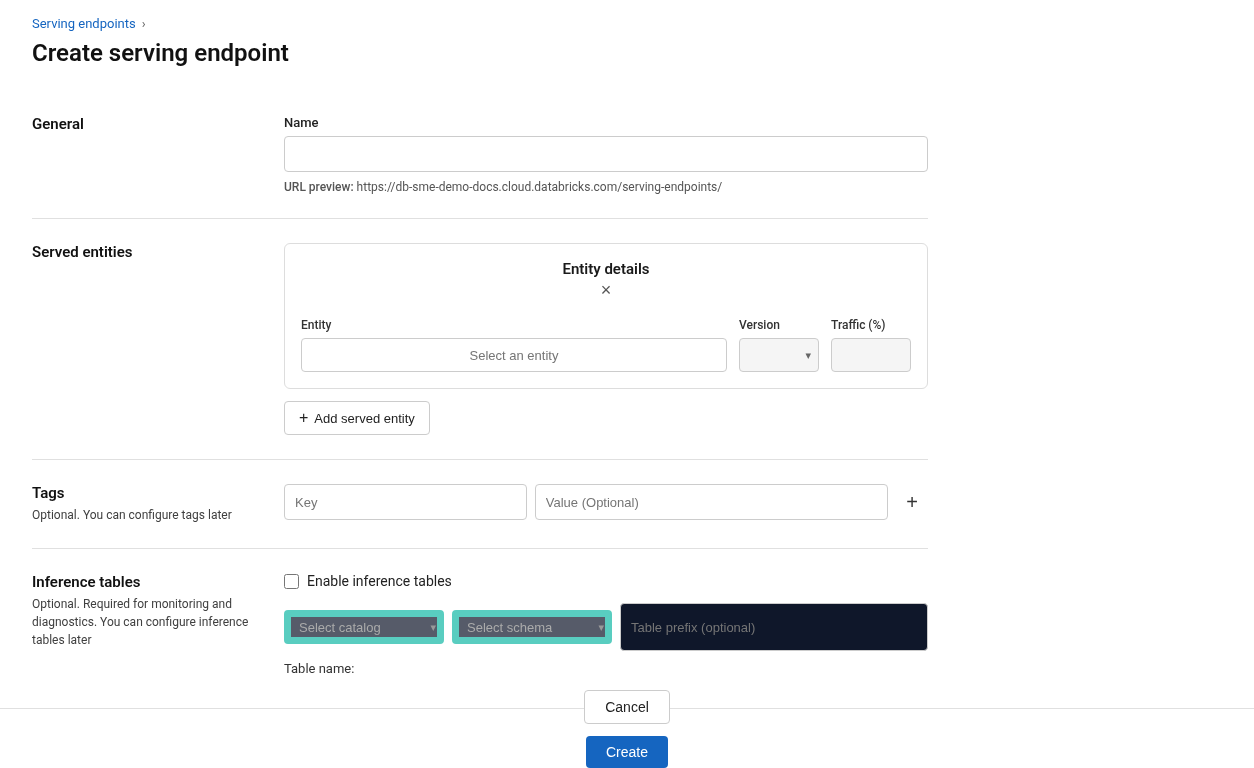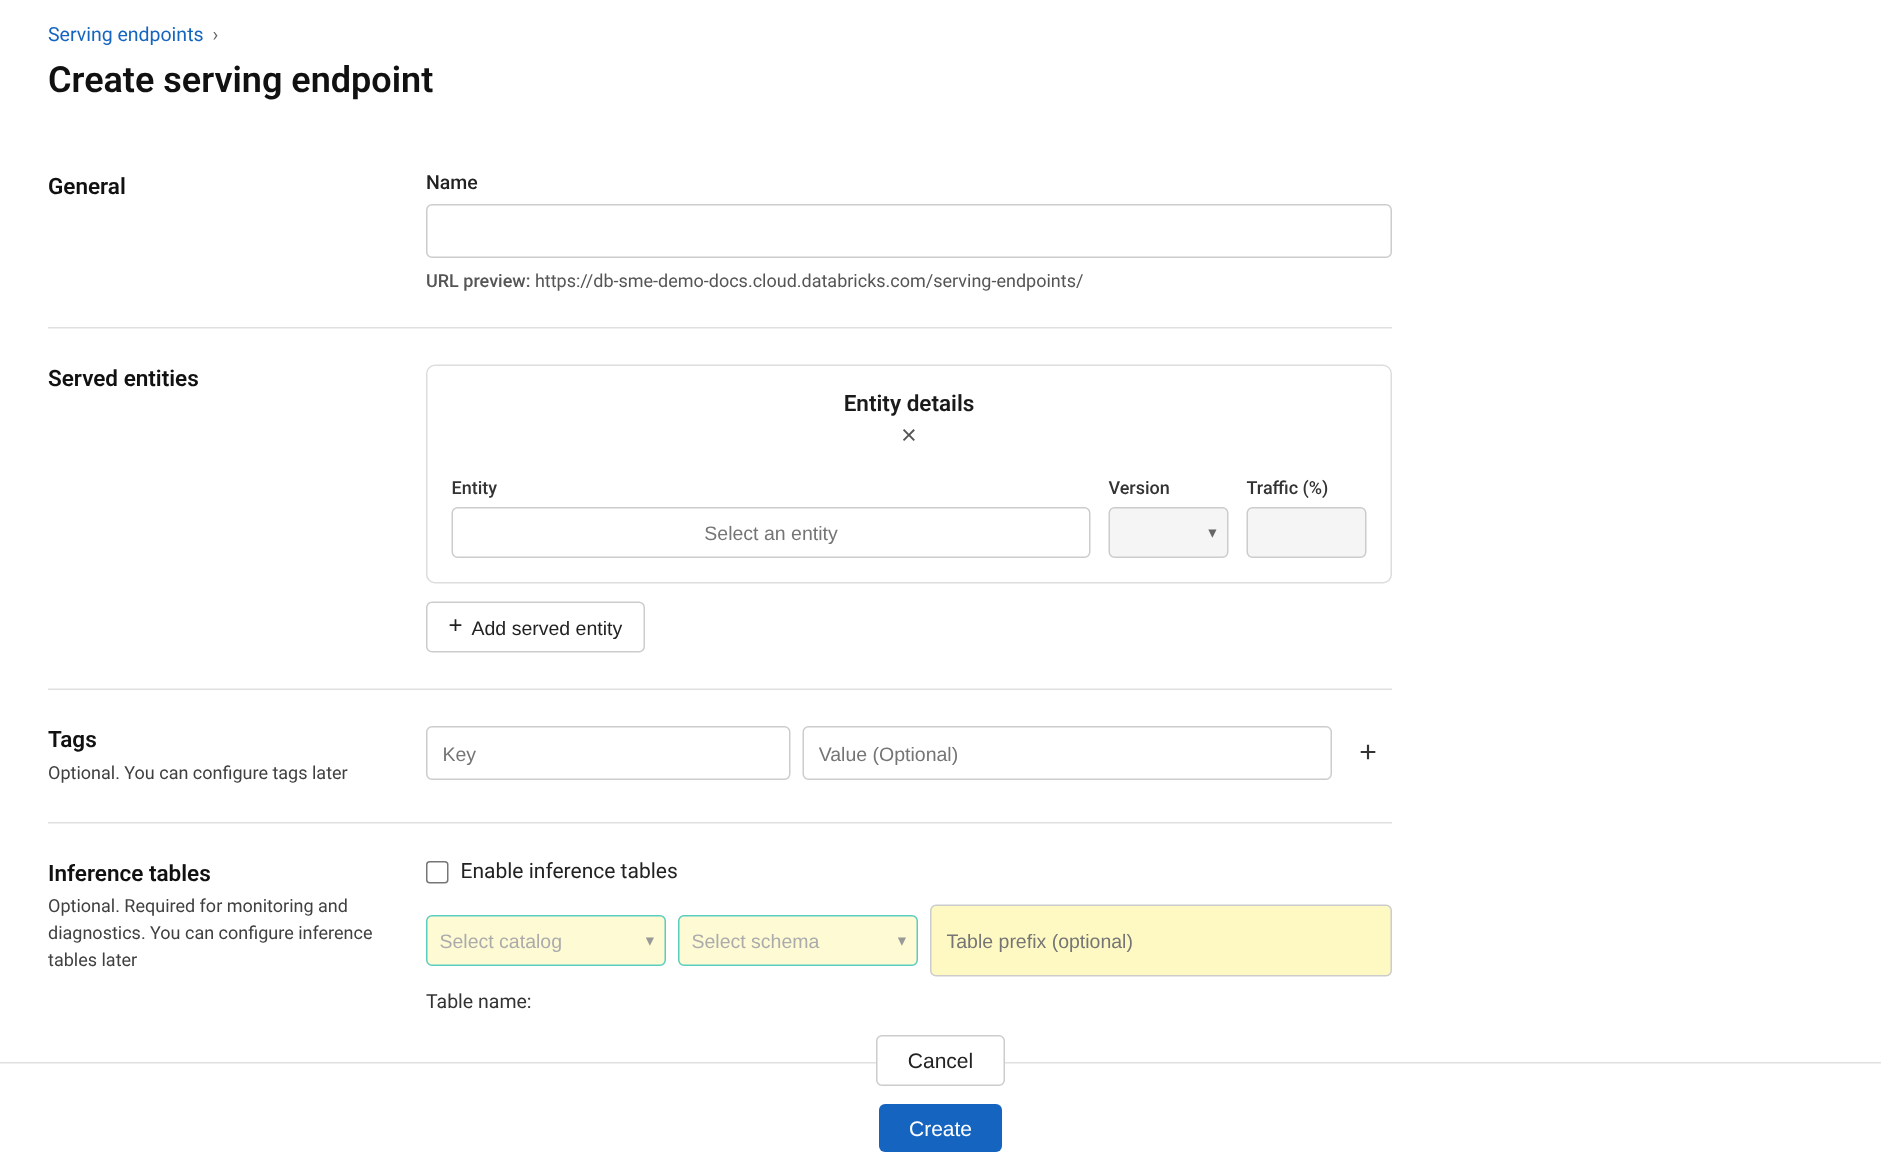--- a/index.html
+++ b/index.html
@@ -240,26 +240,26 @@
       color: #222;
     }
     .inference-row {
       display: flex;
       gap: 8px;
       align-items: center;
       margin-bottom: 10px;
     }
     .inference-select {
       height: 34px;
-      border: 1px solid #14b8a6;
+      border: 7px solid #14b8a6;
       border-radius: 4px;
       padding: 0 8px;
       font-size: 13px;
       color: #888;
-      background: #fef9c3;
+      background: #0f172a;
       outline: none;
       cursor: not-allowed;
       appearance: none;
       -webkit-appearance: none;
     }
     .inference-select-wrapper {
       position: relative;
     }
     .inference-select-wrapper::after {
       content: '▾';
@@ -274,21 +274,21 @@
     .catalog-select { width: 160px; }
     .schema-select { width: 160px; }
     .prefix-input {
       flex: 1;
       height: 48px;
       border: 1px solid #ccc;
       border-radius: 4px;
       padding: 0 10px;
       font-size: 13px;
       color: #888;
-      background: #fef9c3;
+      background: #0f172a;
       outline: none;
     }
     .table-name-row {
       font-size: 13px;
       color: #333;
     }
     
     .footer {
       position: fixed;
       bottom: 0;

